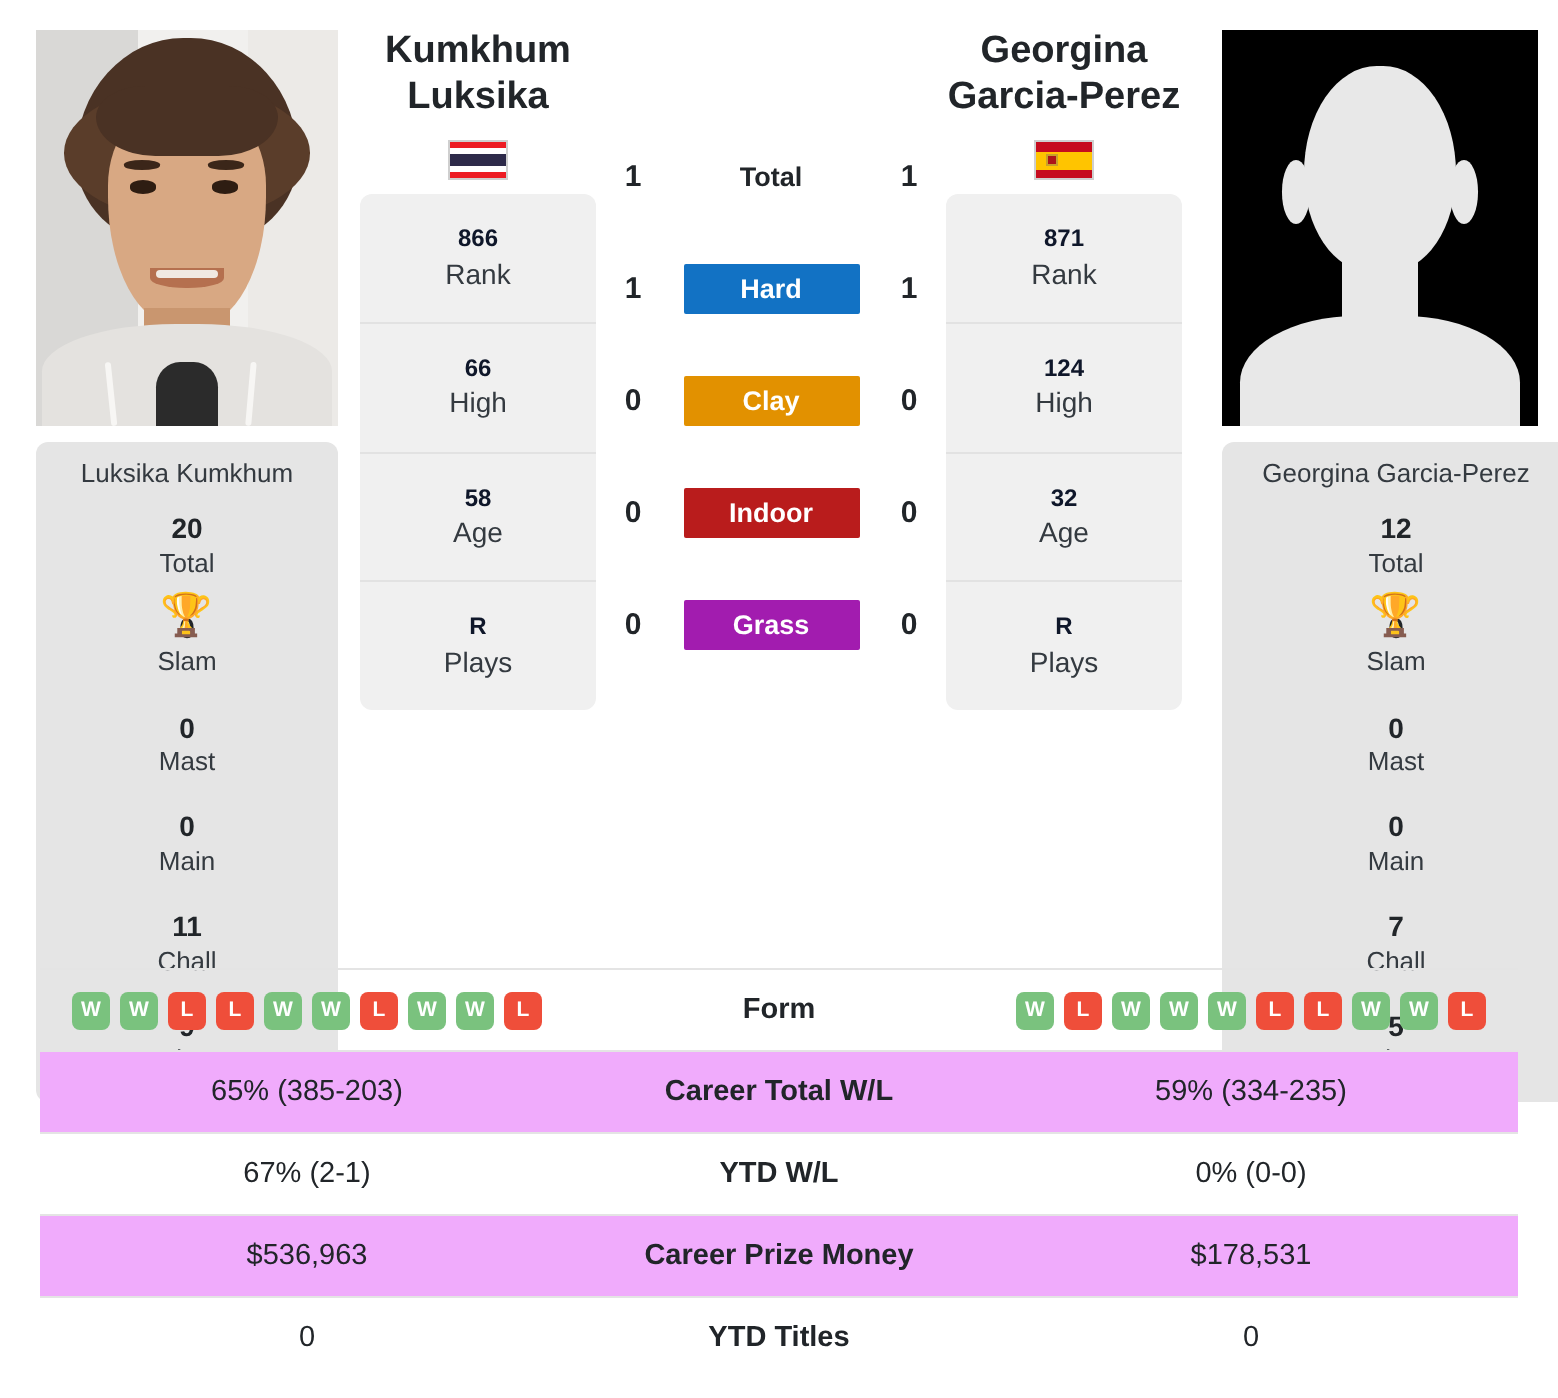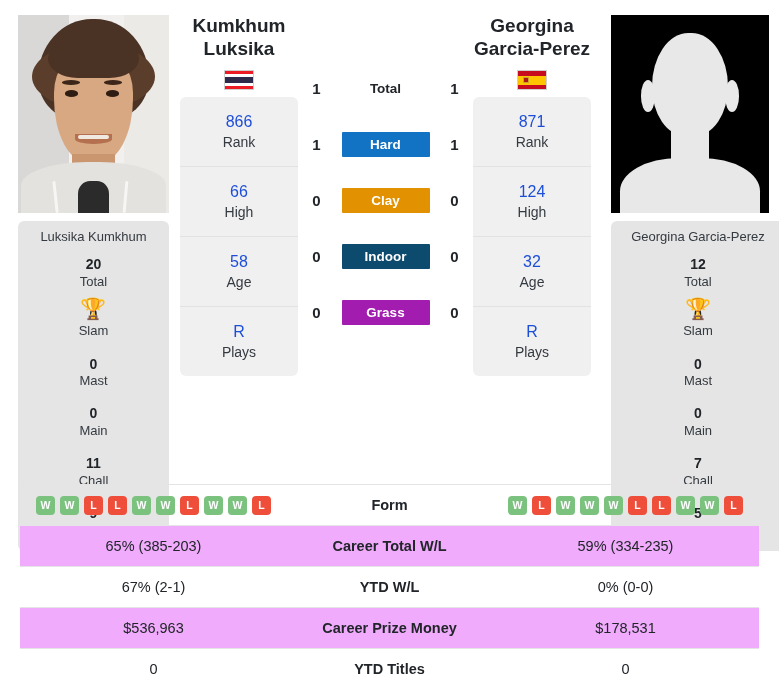--- a/index.html
+++ b/index.html
@@ -198,21 +198,21 @@
   .stats-card {
     background: #f0f0f0;
     border-radius: 6px;
     overflow: hidden;
   }
   .stat-row {
     padding: 15px 4px;
     border-bottom: 1px solid #e2e2e2;
   }
   .stat-row:last-child { border-bottom: none; }
-  .stat-row .v { font-size: 16px; font-weight: normal; color: #1d4ed8; line-height: 1.3; }
+  .stat-row .v { font-size: 12px; font-weight: bold; color: #0f172a; line-height: 1.3; }
   .stat-row .k { font-size: 14px; color: #343a40; line-height: 1.3; }
 
   
   .surface-col {
     flex: 1 1 auto;
     padding-top: 15px;
     display: flex;
     flex-direction: column;
     align-items: center;
   }
@@ -391,21 +391,21 @@
           <div class="surface-badge" style="background: rgb(18, 114, 196);">Hard</div>
           <div class="sc">1</div>
         </div>
         <div class="surface-row">
           <div class="sc">0</div>
           <div class="surface-badge" style="background: rgb(226, 145, 0);">Clay</div>
           <div class="sc">0</div>
         </div>
         <div class="surface-row">
           <div class="sc">0</div>
-          <div class="surface-badge" style="background: #0c4a6e;">Indoor</div>
+          <div class="surface-badge" style="background: #b91c1c;">Indoor</div>
           <div class="sc">0</div>
         </div>
         <div class="surface-row">
           <div class="sc">0</div>
           <div class="surface-badge" style="background: #a21caf;">Grass</div>
           <div class="sc">0</div>
         </div>
       </div>
   </div>
 

